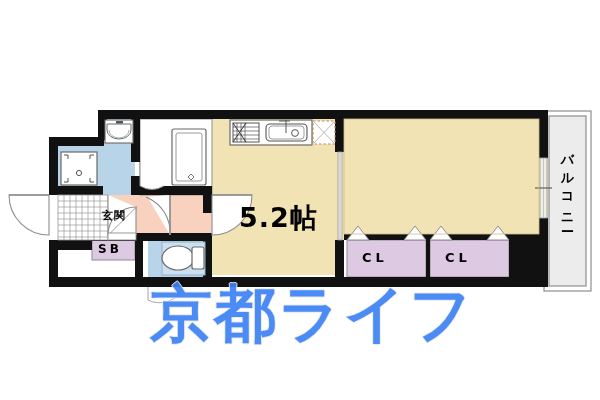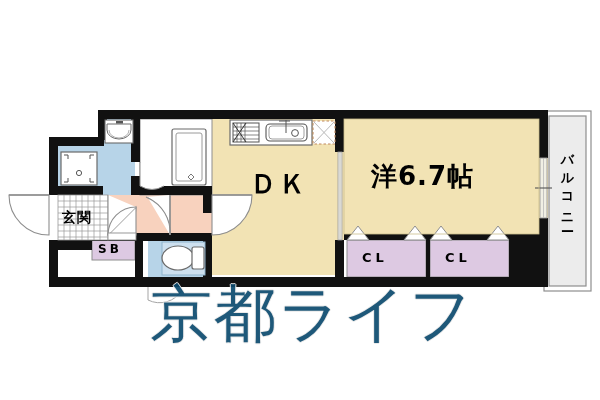--- a/index.html
+++ b/index.html
@@ -41,23 +41,24 @@
     font-size: 27px;
     font-weight: 700;
     letter-spacing: 1px;
   }
   .lbl-yo {
     font-size: 26px;
     font-weight: 700;
     letter-spacing: 1px;
   }
   .lbl-genkan {
-    font-size: 14px;
+    font-size: 11px;
     font-weight: 700;
     letter-spacing: 1px;
+    margin-left: 40px;
   }
   .lbl-sb {
     font-size: 12px;
     font-weight: 700;
     letter-spacing: 3px;
   }
   .lbl-cl {
     font-size: 13px;
     font-weight: 700;
     letter-spacing: 4px;
@@ -66,22 +67,22 @@
     font-size: 13px;
     font-weight: 700;
     writing-mode: vertical-rl;
     letter-spacing: 5px;
   }
   .watermark {
     position: absolute;
     left: 150px;
     top: 272px;
     font-size: 62px;
-    font-weight: 400;
-    color: #0c4a6e;
+    font-weight: 700;
+    color: #3b82f6;
     letter-spacing: 2px;
     text-shadow:
       1px 0 0 #e9e9e9, -1px 0 0 #e9e9e9,
       0 1px 0 #e9e9e9, 0 -1px 0 #e9e9e9;
     opacity: 0.92;
     pointer-events: none;
     font-family: "DejaVu Sans", "Liberation Sans", sans-serif;
   }
 </style>
 </head>
@@ -275,23 +276,22 @@
     </g>
     <g>
       <path d="M430 240 L441 226 L452 240 Z" fill="#ffffff" stroke="#8e8e8e" stroke-width="1"></path>
       <path d="M487 240 L498 226 L509 240 Z" fill="#ffffff" stroke="#8e8e8e" stroke-width="1"></path>
     </g>
 
     <rect x="344" y="119" width="195" height="115" fill="none" stroke="#cbbd8c" stroke-width="0.8"></rect>
 
   </svg>
 
-  <div class="lbl lbl-dk" style="left:250px; top:170px;">ＤＫ</div>
-
-  <div class="lbl lbl-yo" style="left:371px; top:163px;">洋6.7帖</div>
+  <div class="lbl lbl-dk2" style="left:239px; top:204px;">5.2帖</div>
+
 
   <div class="lbl lbl-genkan" style="left:62px; top:210px;">玄関</div>
 
   <div class="lbl lbl-sb" style="left:98px; top:243px;text-align:center;">SB</div>
 
   <div class="lbl lbl-cl" style="left:362px; top:251px;">CL</div>
   <div class="lbl lbl-cl" style="left:445px; top:251px;">CL</div>
 
   <div class="lbl lbl-balcony" style="left:561px; top:145px;">バルコニー</div>
 

